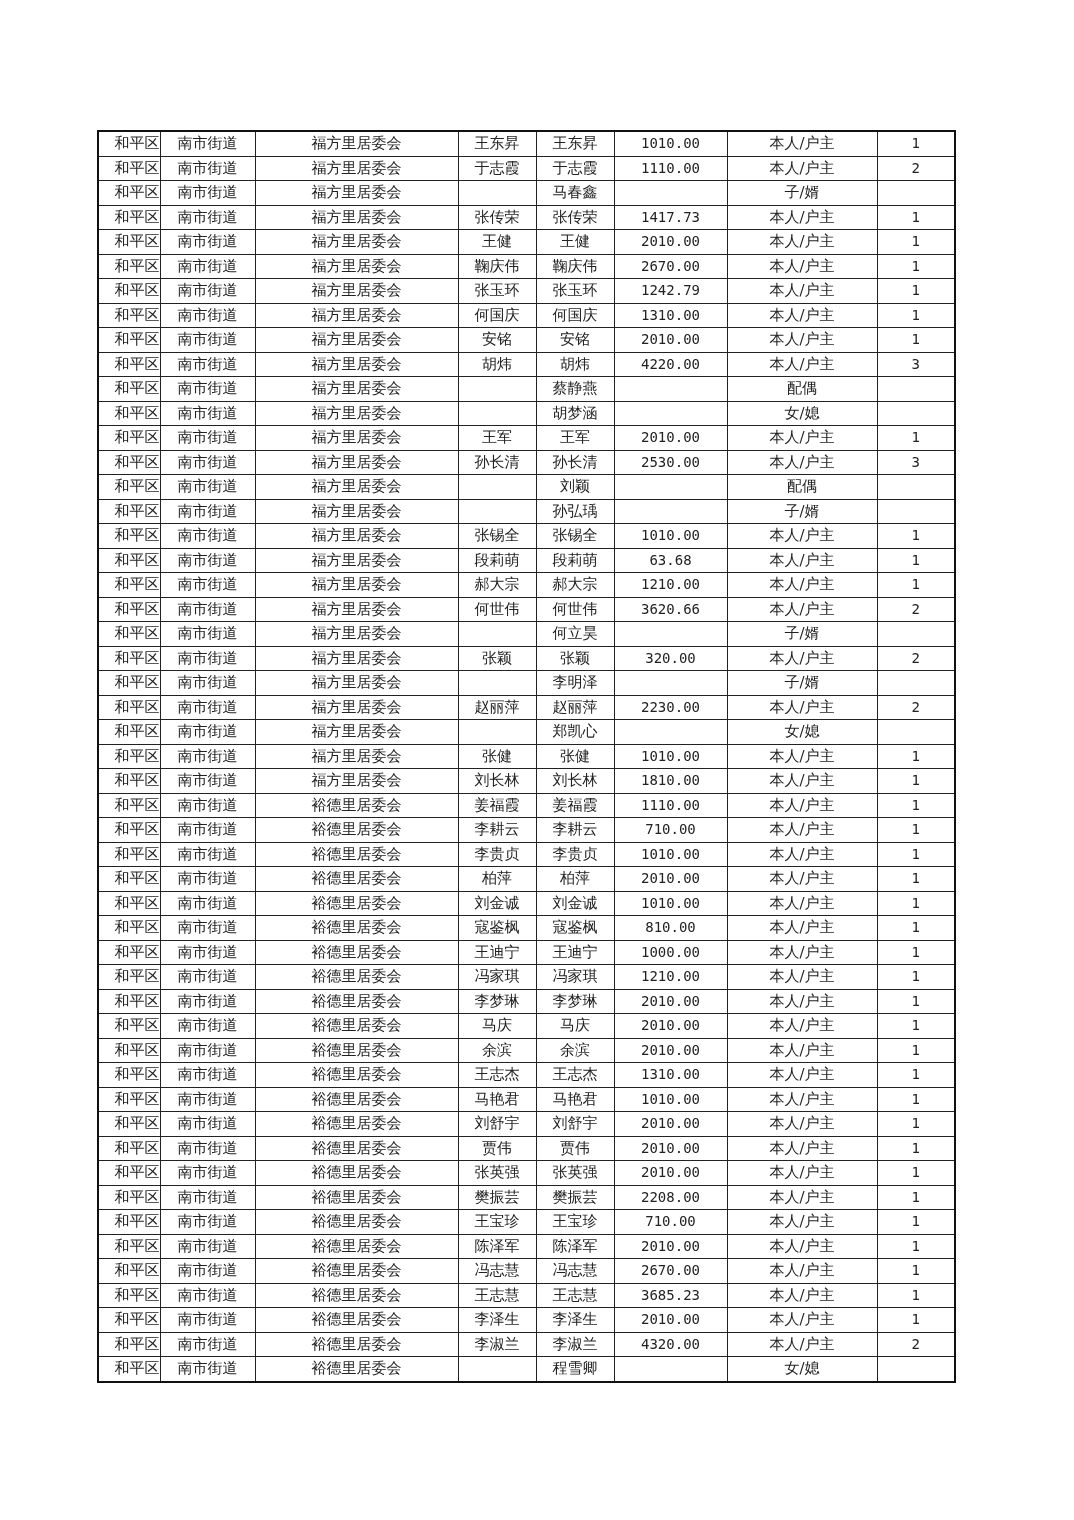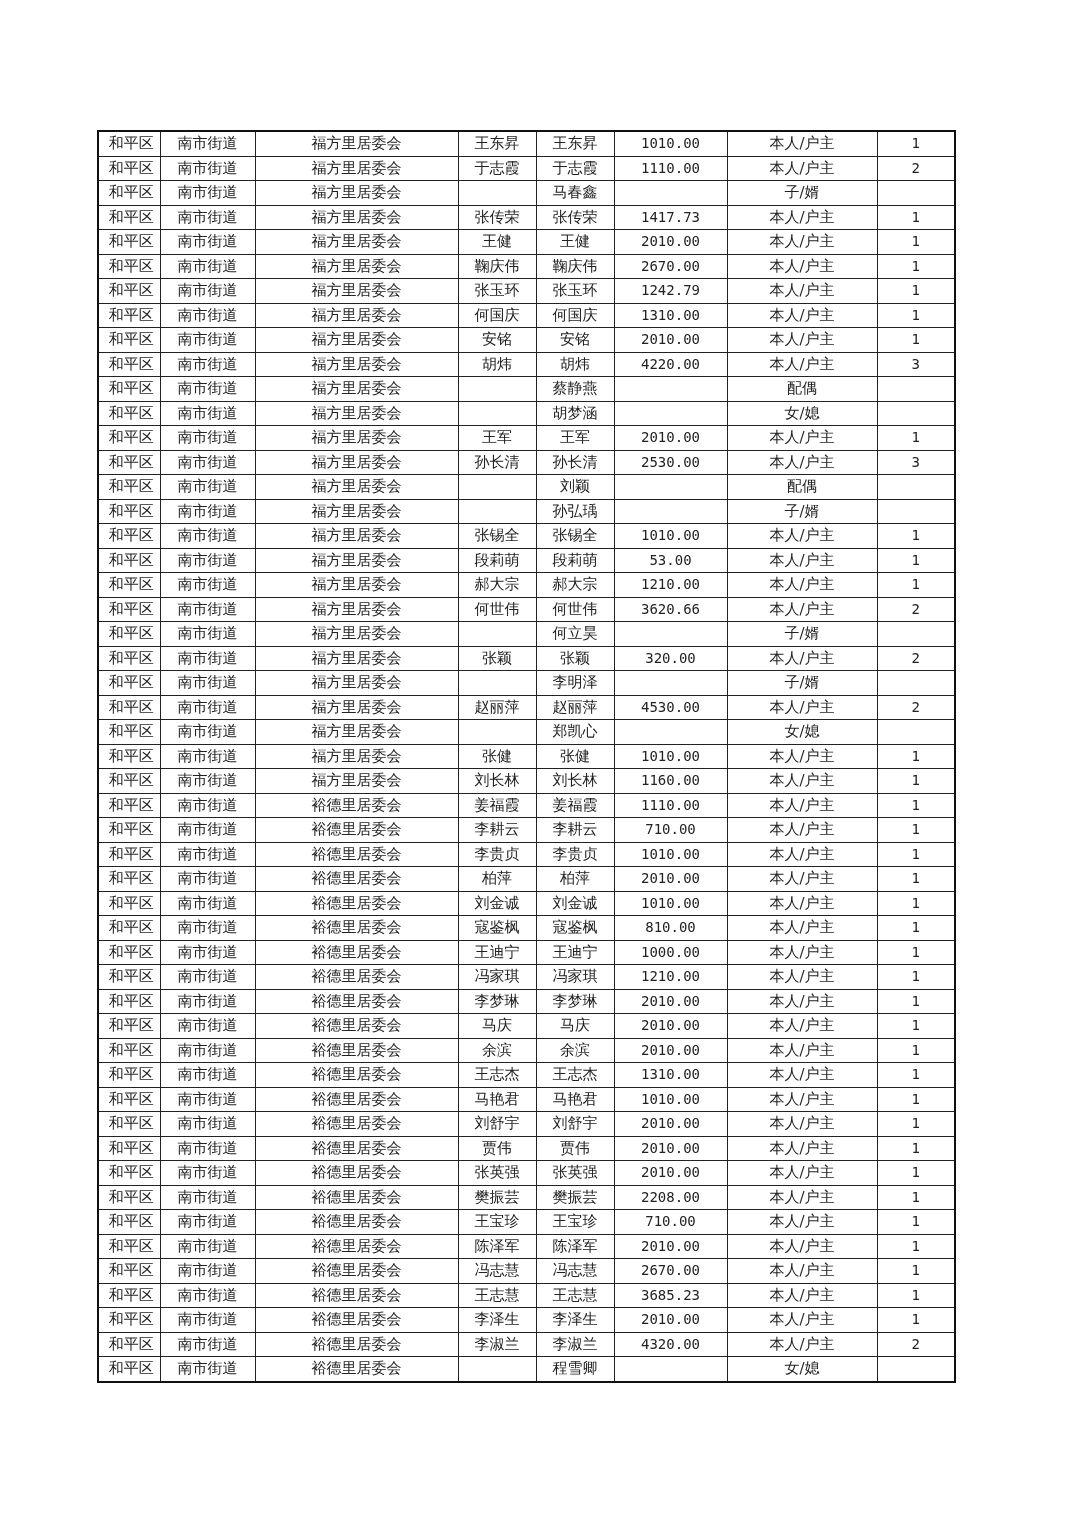--- a/index.html
+++ b/index.html
@@ -9,21 +9,21 @@
     border-collapse: collapse; table-layout: fixed;
     font-family: "DejaVu Serif", "Liberation Serif", serif;
     font-size: 15px; color: #222;
     border: 2px solid #111;
   }
   #sheet td {
     border: 1px solid #222;
     height: 23.5px; padding: 0; line-height: 23px;
     text-align: center; white-space: nowrap; overflow: hidden;
   }
-  #sheet td.c0 { text-align: center; padding-left: 4px; }
+  #sheet td.c0 { text-align: right; padding-left: 4px; }
   #sheet td.num { font-family: "DejaVu Sans Mono", "Liberation Mono", monospace; font-size: 14px; }
 </style>
 </head>
 <body>
 
 <table id="sheet">
   <colgroup>
     <col style="width:62px">
       <col style="width:95px">
       <col style="width:203px">
@@ -203,21 +203,21 @@
         <td class="c5 num">1010.00</td>
         <td class="c6">本人/户主</td>
         <td class="c7 num">1</td>
       </tr>
       <tr>
         <td class="c0">和平区</td>
         <td class="c1">南市街道</td>
         <td class="c2">福方里居委会</td>
         <td class="c3">段莉萌</td>
         <td class="c4">段莉萌</td>
-        <td class="c5 num">53.00</td>
+        <td class="c5 num">63.68</td>
         <td class="c6">本人/户主</td>
         <td class="c7 num">1</td>
       </tr>
       <tr>
         <td class="c0">和平区</td>
         <td class="c1">南市街道</td>
         <td class="c2">福方里居委会</td>
         <td class="c3">郝大宗</td>
         <td class="c4">郝大宗</td>
         <td class="c5 num">1210.00</td>
@@ -263,21 +263,21 @@
         <td class="c5 num"></td>
         <td class="c6">子/婿</td>
         <td class="c7 num"></td>
       </tr>
       <tr>
         <td class="c0">和平区</td>
         <td class="c1">南市街道</td>
         <td class="c2">福方里居委会</td>
         <td class="c3">赵丽萍</td>
         <td class="c4">赵丽萍</td>
-        <td class="c5 num">4530.00</td>
+        <td class="c5 num">2230.00</td>
         <td class="c6">本人/户主</td>
         <td class="c7 num">2</td>
       </tr>
       <tr>
         <td class="c0">和平区</td>
         <td class="c1">南市街道</td>
         <td class="c2">福方里居委会</td>
         <td class="c3"></td>
         <td class="c4">郑凯心</td>
         <td class="c5 num"></td>
@@ -293,21 +293,21 @@
         <td class="c5 num">1010.00</td>
         <td class="c6">本人/户主</td>
         <td class="c7 num">1</td>
       </tr>
       <tr>
         <td class="c0">和平区</td>
         <td class="c1">南市街道</td>
         <td class="c2">福方里居委会</td>
         <td class="c3">刘长林</td>
         <td class="c4">刘长林</td>
-        <td class="c5 num">1160.00</td>
+        <td class="c5 num">1810.00</td>
         <td class="c6">本人/户主</td>
         <td class="c7 num">1</td>
       </tr>
       <tr>
         <td class="c0">和平区</td>
         <td class="c1">南市街道</td>
         <td class="c2">裕德里居委会</td>
         <td class="c3">姜福霞</td>
         <td class="c4">姜福霞</td>
         <td class="c5 num">1110.00</td>

